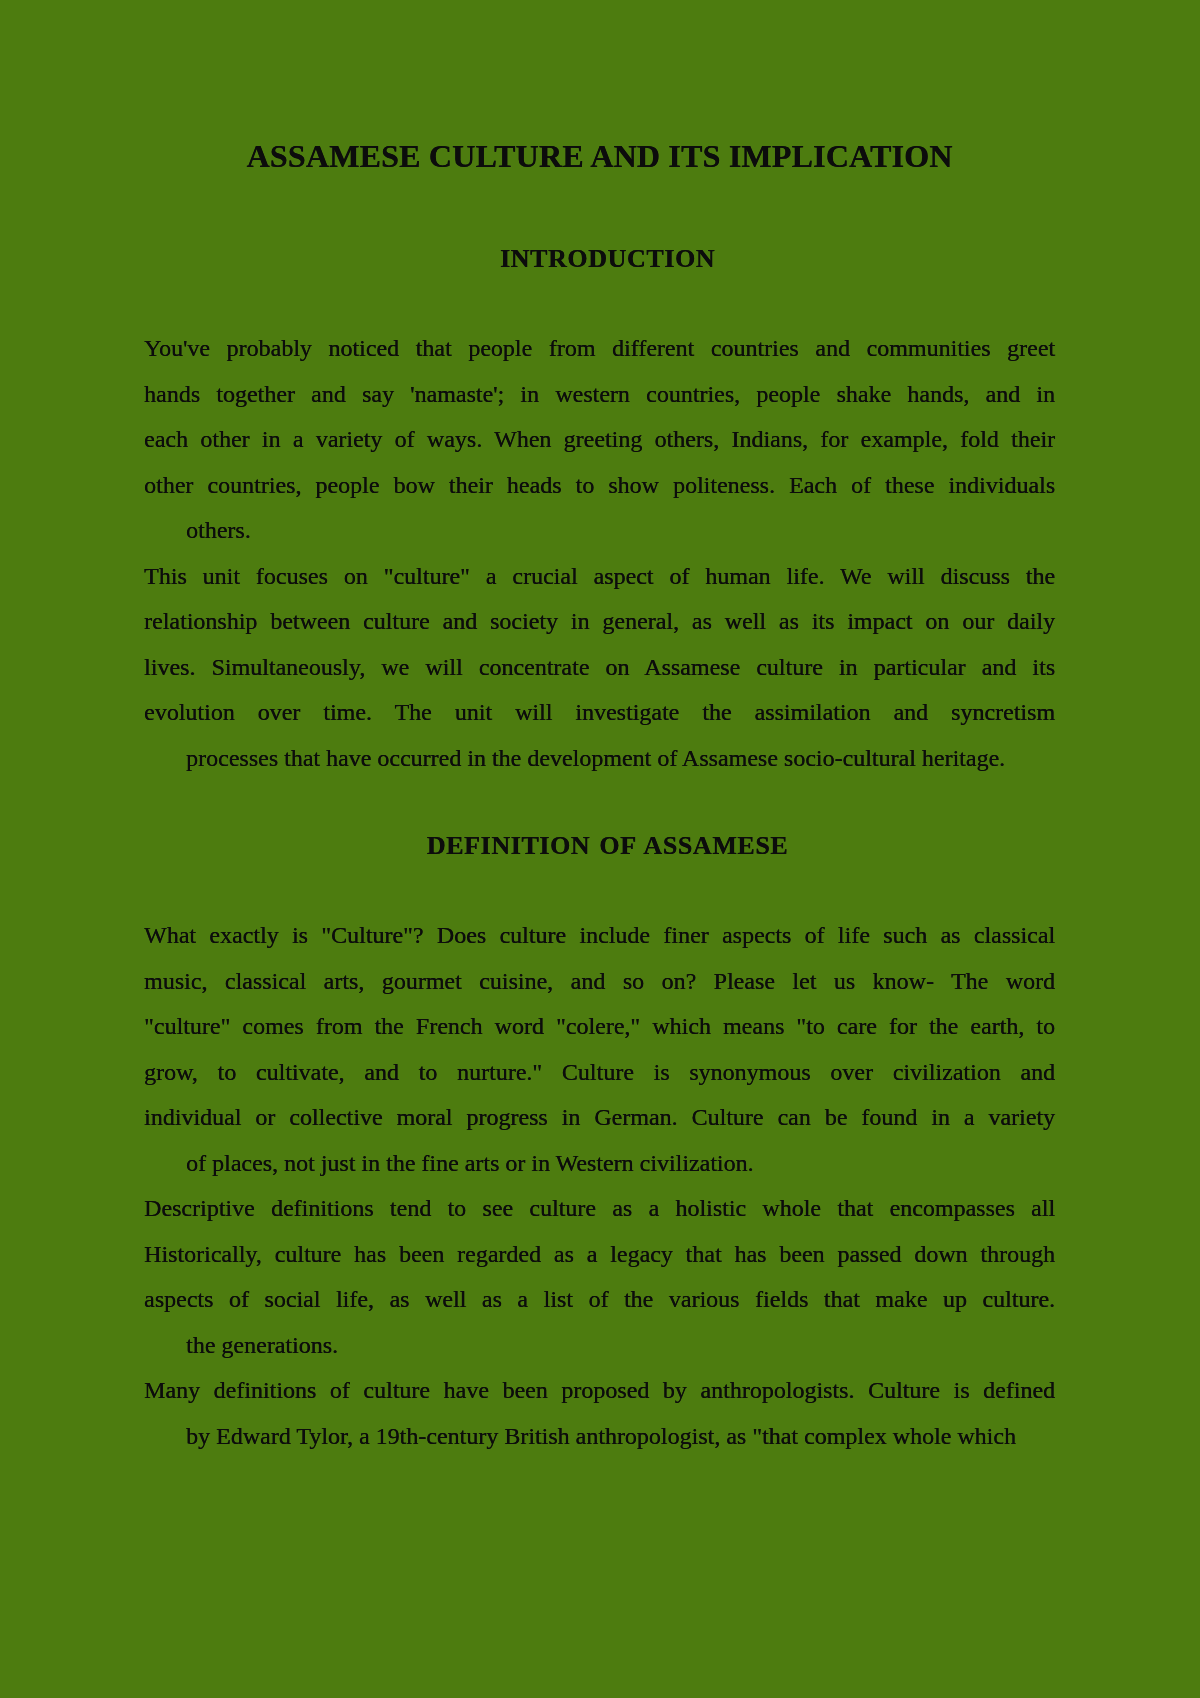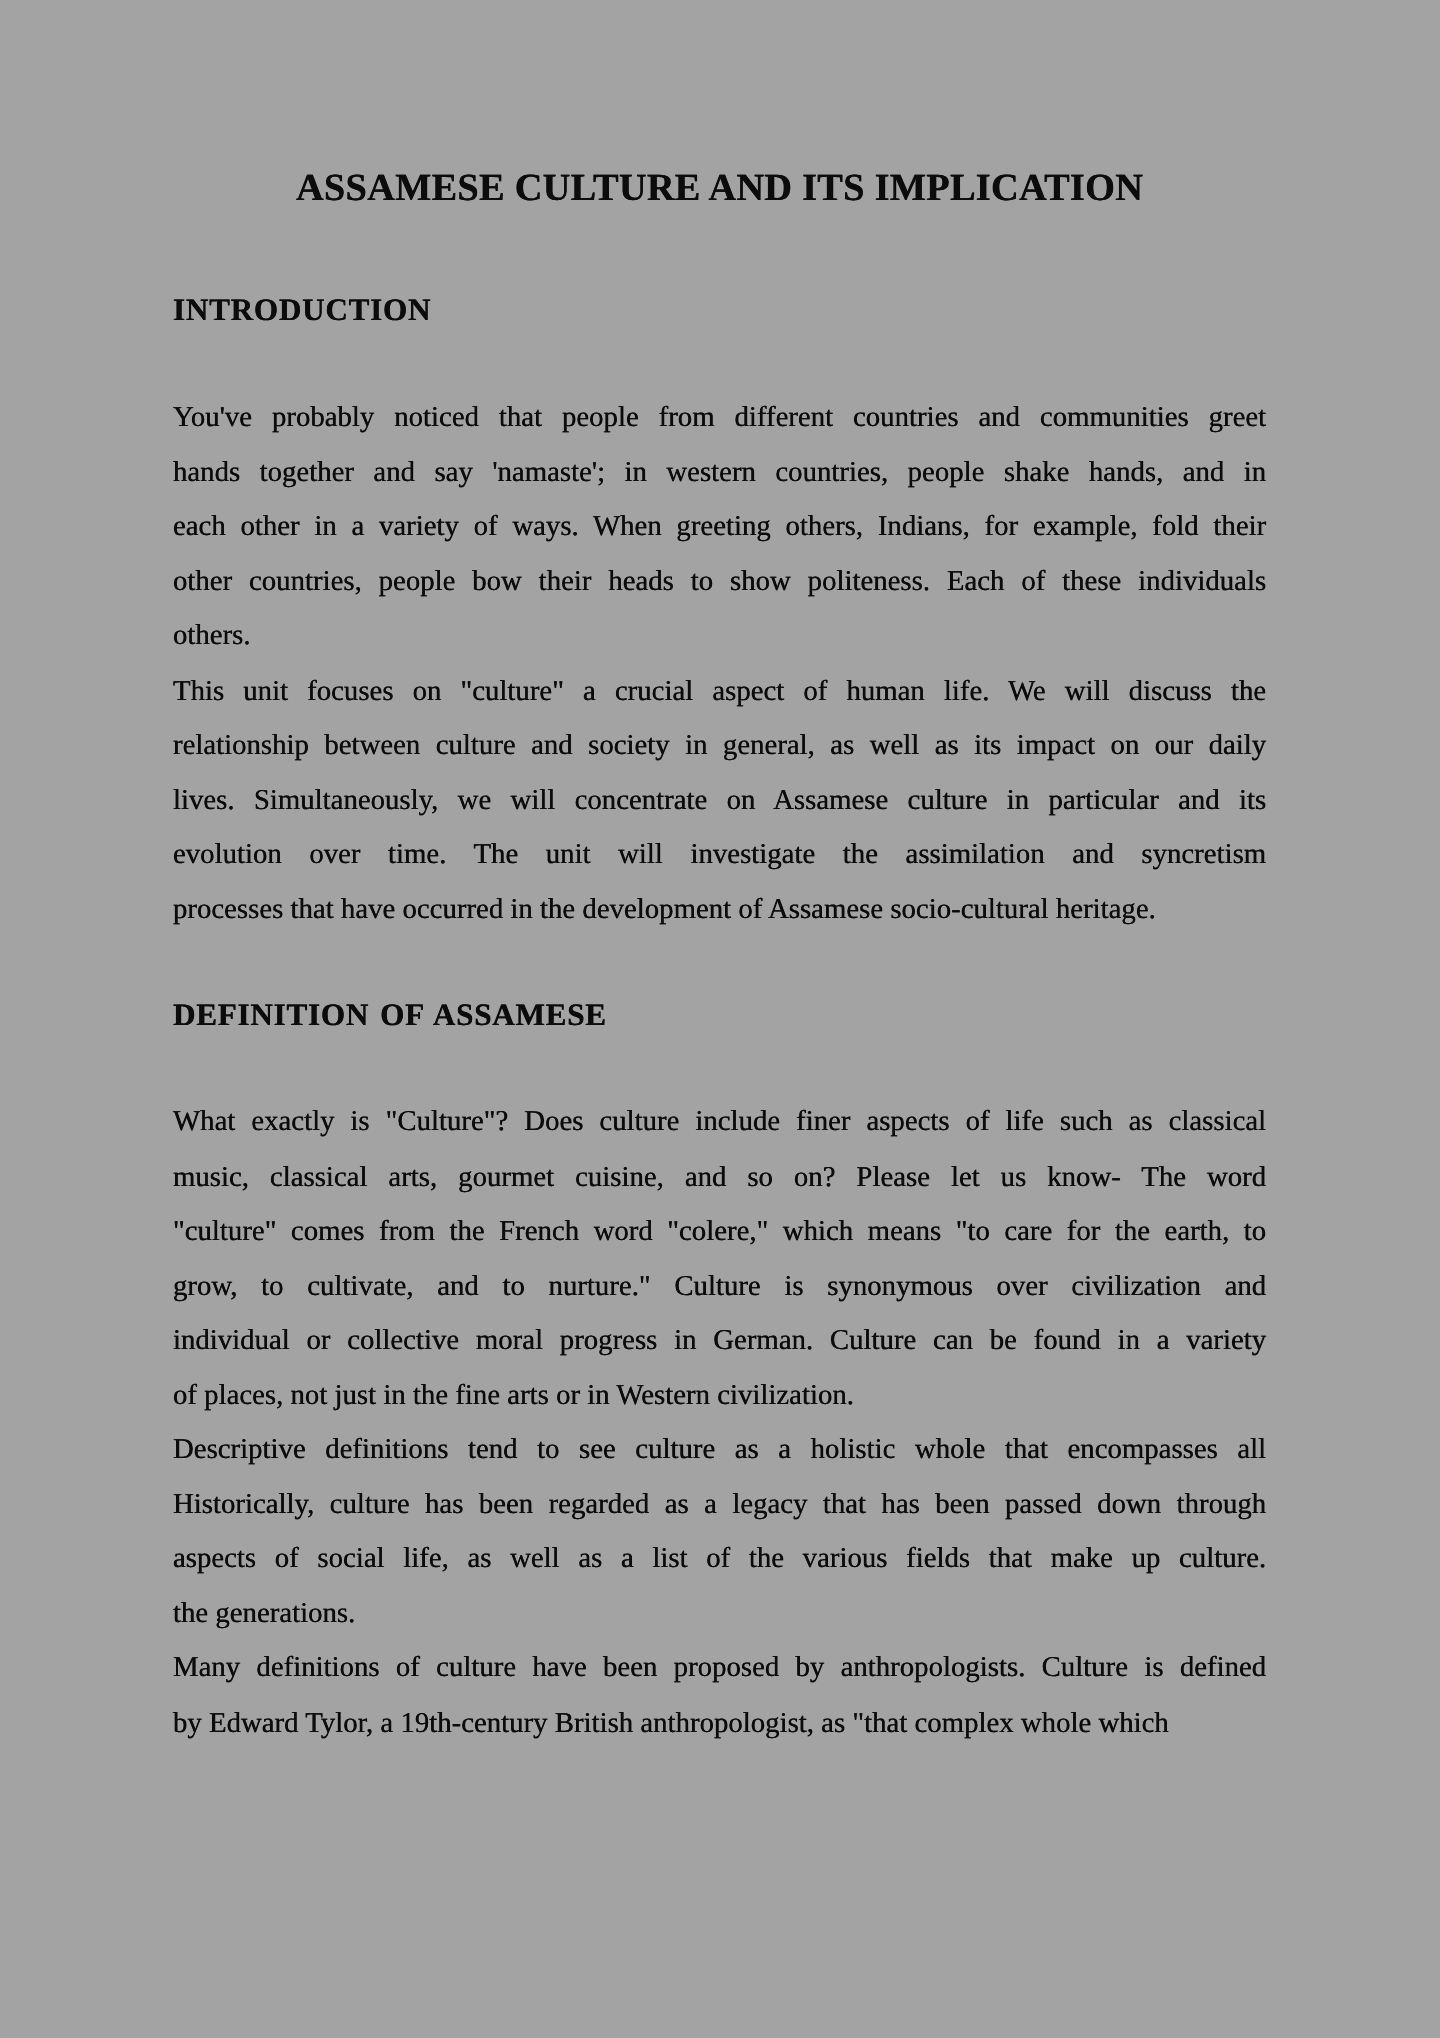--- a/index.html
+++ b/index.html
@@ -5,63 +5,64 @@
   html, body {
     margin: 0;
     padding: 0;
     background: #ffffff;
   }
   .page {
     position: relative;
     width: 1200px;
     height: 1698px;
     margin: 0 auto;
-    background: #a3a3a3;
+    background: #4d7c0f;
     overflow: hidden;
     font-family: "Liberation Serif", "DejaVu Serif", serif;
     color: #0c0c0c;
     box-sizing: border-box;
     padding: 138px 145px 0 144px;
   }
   .doc-title {
     margin: 0;
     font-size: 32px;
     line-height: 36px;
     font-weight: bold;
     text-align: center;
     letter-spacing: 0.2px;
     text-shadow: 0.3px 0 0 currentColor;
   }
   .section-heading {
-    margin: 50px 0 52px 0;
+    margin: 50px 0 52px 16px;
     font-size: 26px;
     line-height: 30px;
     font-weight: bold;
     letter-spacing: 0.6px;
     word-spacing: 2px;
-    text-align: left;
+    text-align: center;
     text-shadow: 0.3px 0 0 currentColor;
   }
   .section-heading:first-of-type {
     margin-top: 70px;
   }
   .paragraph {
     margin: 0;
   }
   .line {
     font-size: 24px;
     line-height: 45.5px;
     font-weight: normal;
     text-align: justify;
     text-align-last: justify;
     text-shadow: 0.3px 0 0 currentColor;
     white-space: normal;
   }
   .line.line-last {
     text-align-last: left;
+    margin-left: 42px;
   }
 </style>
 </head>
 <body>
 
 <div class="page">
   <h1 class="doc-title">ASSAMESE CULTURE AND ITS IMPLICATION</h1>
   <div>
       <h2 class="section-heading">INTRODUCTION</h2>
       <div class="paragraph">

